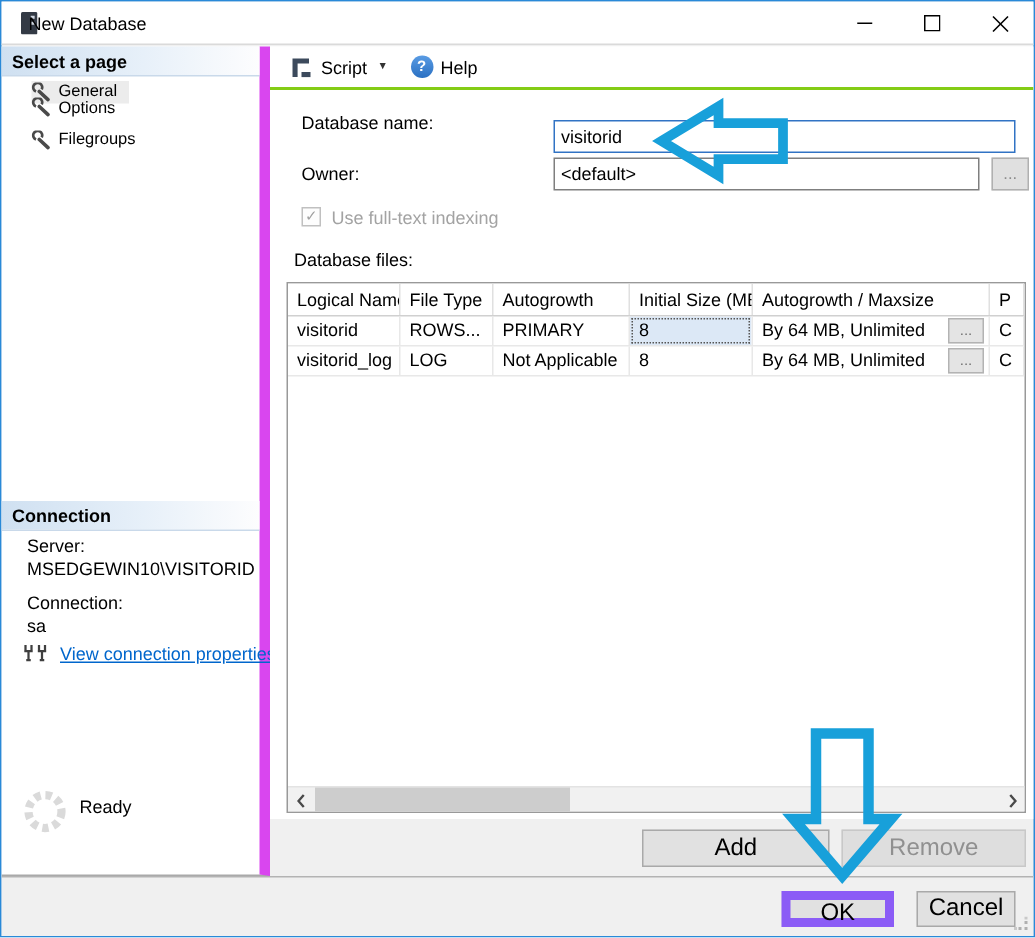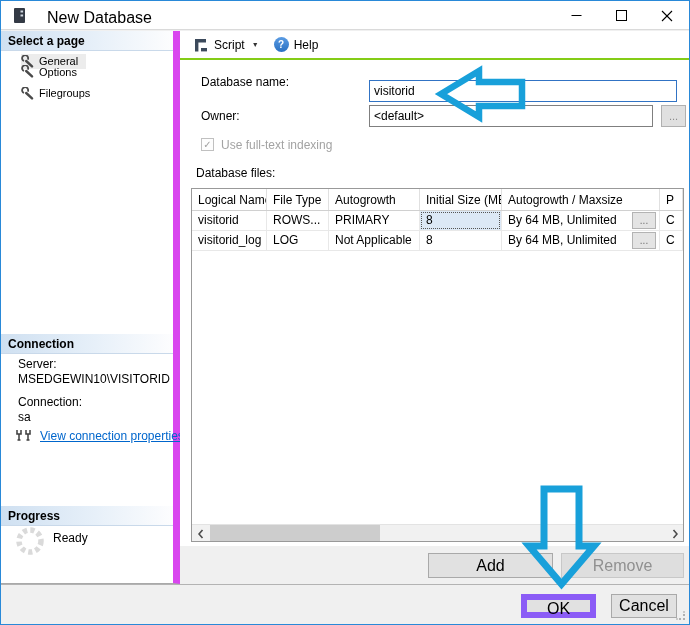--- a/index.html
+++ b/index.html
@@ -5,21 +5,21 @@
   * { margin:0; padding:0; box-sizing:border-box; }
   html,body { background:#ffffff; }
   body { font-family:"Liberation Sans","DejaVu Sans",sans-serif; font-size:12px; color:#000; }
   .window {
     position:relative; width:690px; height:625px;
     border:1px solid #2989d8; background:#f0f0f0; overflow:hidden;
   }
   
   .titlebar { position:absolute; left:0; top:0; right:0; height:29px; background:#fff; border-bottom:1px solid #dadada; }
   .title-icon { position:absolute; left:13px; top:7px; width:11px; height:15px; }
-  .title-text { position:absolute; left:46px; top:8px; font-size:16px; }
+  .title-text { position:absolute; left:18px; top:8px; font-size:12px; }
   .win-controls { position:absolute; right:0; top:0; height:29px; display:flex; }
   .win-btn { width:45px; height:29px; display:flex; align-items:center; justify-content:center; background:transparent; border:0; }
   
   .sidebar { position:absolute; left:0; top:30px; width:179px; height:553px; background:#fff; border-right:7px solid #d946ef; border-bottom:1px solid #a9a9a9; }
   .section-hdr { position:absolute; left:0; right:0; height:20px; padding:3px 0 0 7px; font-weight:bold;
     background:linear-gradient(to right,#cfe0f1 0%,#e7f0f9 55%,#fdfdfe 100%); border-bottom:1px solid #c9d9ea; }
   .page-item { position:absolute; left:0; right:0; height:16px; display:flex; align-items:center; padding-left:20px; }
   .page-item .row-inner { display:inline-flex; align-items:center; padding:1px 8px 1px 0; }
   .page-item.selected .row-inner { background:#ececec; }
   .wrench { width:13px; height:13px; margin-right:5px; flex:0 0 auto; }
@@ -141,21 +141,20 @@
     <div class="link-row">
       <svg width="18" height="14" viewBox="0 0 18 14">
         <g stroke="#3f3f3f" stroke-width="1.5" fill="none">
           <path d="M2 1 v4 M6 1 v4 M1.2 5 h5.6 M4 5 v6 M2.5 11 h3"></path>
           <path d="M11 1 v4 M15 1 v4 M10.2 5 h5.6 M13 5 v6 M11.5 11 h3"></path>
         </g>
       </svg>
       <a href="#" class="link">View connection properties</a>
     </div>
 
-    <div class="section-hdr" style="top:475px;">Progress</div>
     <svg class="spinner" viewBox="0 0 32 32">
       <circle cx="16" cy="16" r="11" fill="none" stroke="#dadada" stroke-width="5.5" stroke-dasharray="4.2 3.2"></circle>
     </svg>
     <span class="ready-text">Ready</span>
   </div>
 
   <div class="main">
     <div class="toolbar">
       <button class="tb-btn">
         <svg class="script-icon" viewBox="0 0 15 15">

